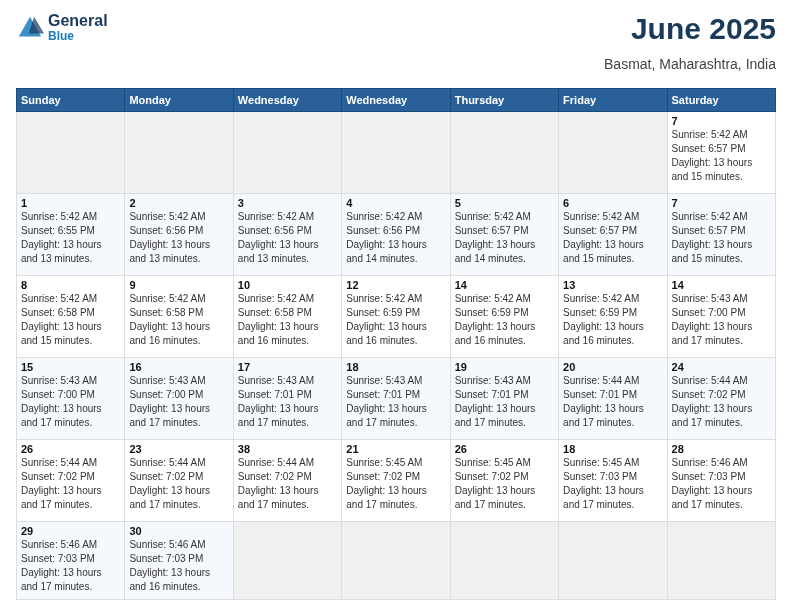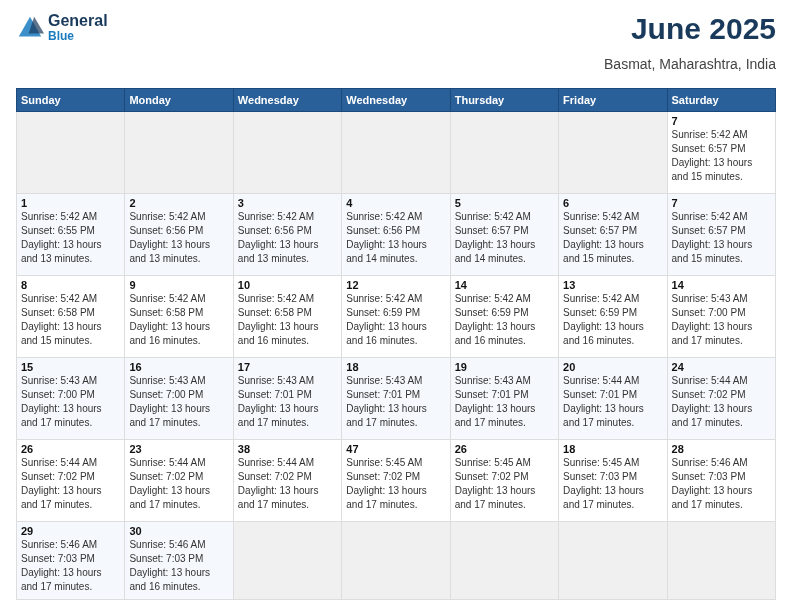--- a/index.html
+++ b/index.html
@@ -243,21 +243,21 @@
         </td>
         <td>
           <span class="day-num">23</span>
           <div class="day-info">Sunrise: 5:44 AM<br>Sunset: 7:02 PM<br>Daylight: 13 hours and 17 minutes.</div>
         </td>
         <td>
           <span class="day-num">38</span>
           <div class="day-info">Sunrise: 5:44 AM<br>Sunset: 7:02 PM<br>Daylight: 13 hours and 17 minutes.</div>
         </td>
         <td>
-          <span class="day-num">47</span>
+          <span class="day-num">21</span>
           <div class="day-info">Sunrise: 5:45 AM<br>Sunset: 7:02 PM<br>Daylight: 13 hours and 17 minutes.</div>
         </td>
         <td>
           <span class="day-num">26</span>
           <div class="day-info">Sunrise: 5:45 AM<br>Sunset: 7:02 PM<br>Daylight: 13 hours and 17 minutes.</div>
         </td>
         <td>
           <span class="day-num">18</span>
           <div class="day-info">Sunrise: 5:45 AM<br>Sunset: 7:03 PM<br>Daylight: 13 hours and 17 minutes.</div>
         </td>

